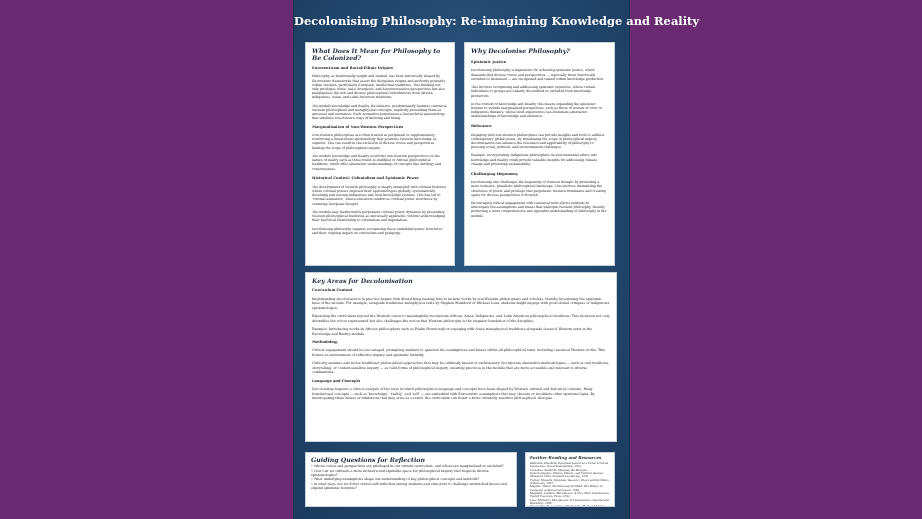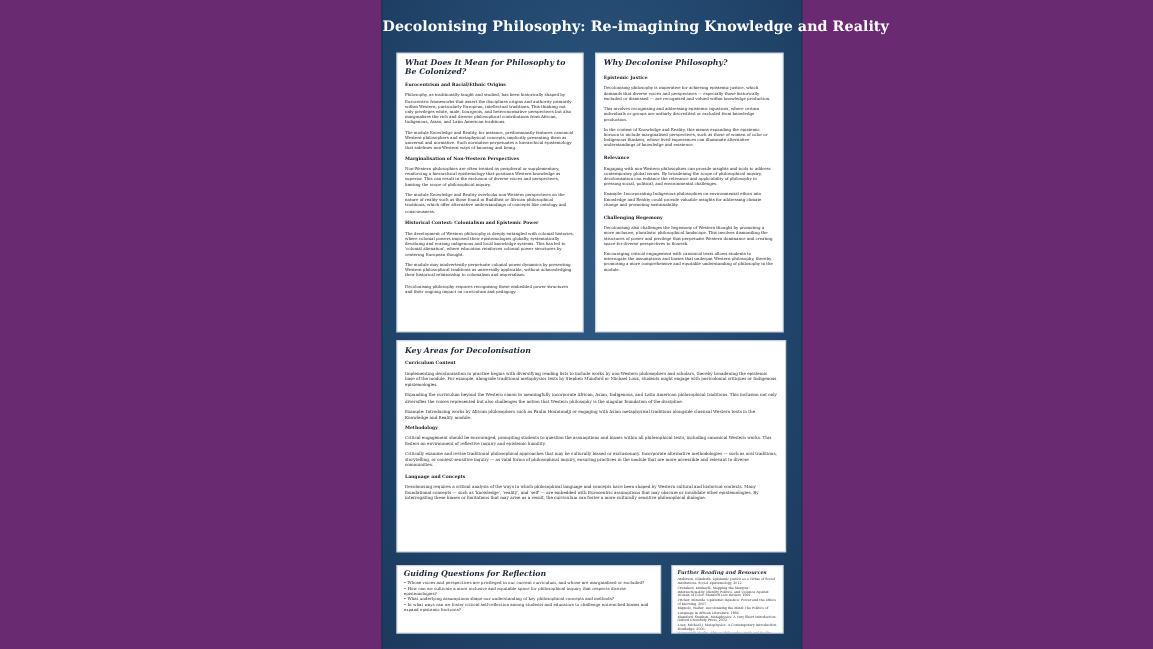--- a/index.html
+++ b/index.html
@@ -6,21 +6,20 @@
   body {
     width: 922px; height: 519px; overflow: hidden;
     background: #6a2a72;
     font-family: "DejaVu Serif", serif;
     position: relative;
   }
   .poster {
     position: absolute; left: 294px; top: 0; width: 335px; height: 519px;
     background: radial-gradient(ellipse at 50% 40%, #2f5b84 0%, #23486f 55%, #1b3a5c 100%);
     box-shadow: 0 0 0 1px #183350;
-    margin-left: 12px;
   }
   .title {
     position: absolute; left: 0; right: 0; top: 14px;
     text-align: center; color: #ffffff; font-weight: bold;
     font-size: 11.4px; letter-spacing: 0.05px;
     font-family: "DejaVu Serif", serif;
     white-space: nowrap;
   }
   .card {
     position: absolute; background: #ffffff; color: #222;

